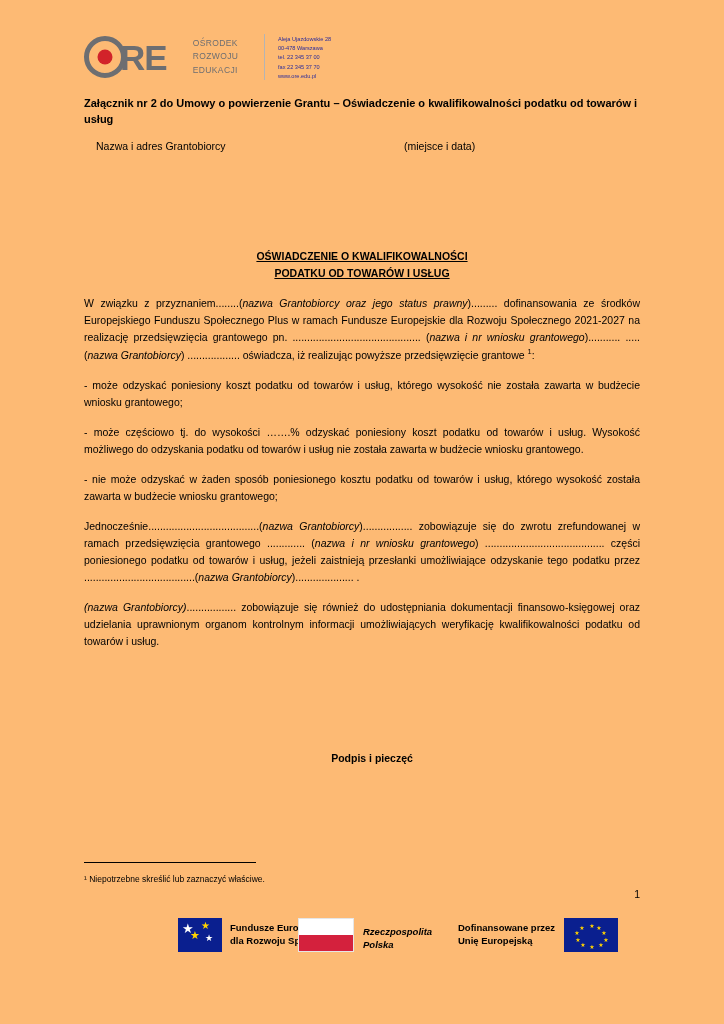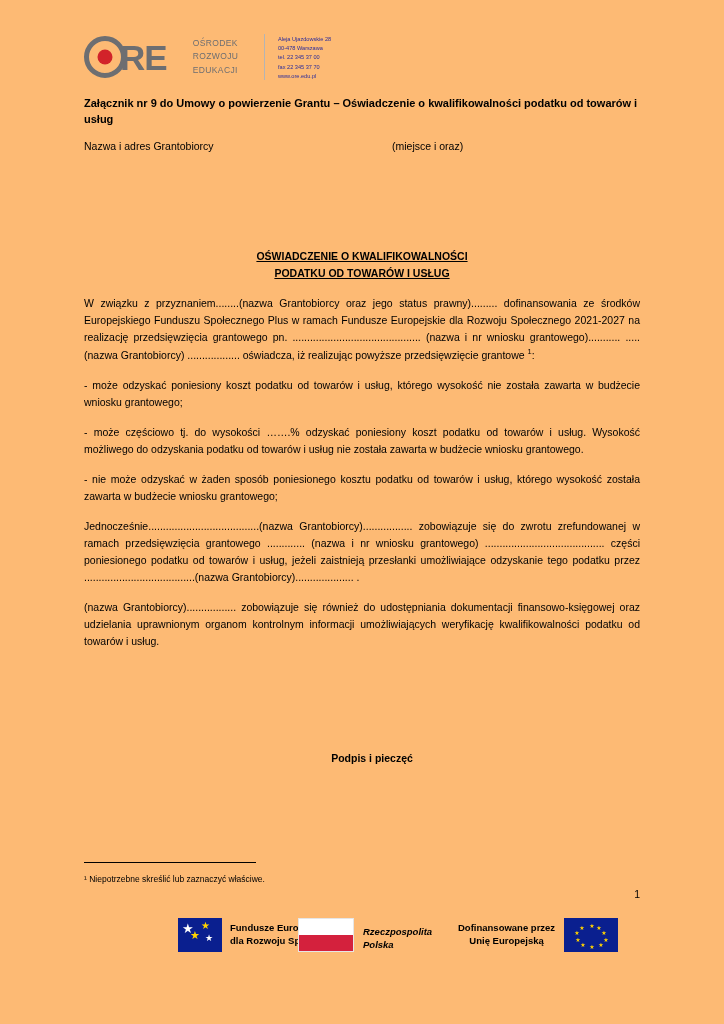--- a/index.html
+++ b/index.html
@@ -98,21 +98,21 @@
     position: absolute;
     left: 0;
     top: 96px;
     width: 556px;
     font-size: 11px;
     font-weight: bold;
     line-height: 1.45;
   }
   .addr-row {
     position: absolute;
-    left: 0;
+    left: 12px;
     top: 140px;
     width: 556px;
     font-size: 10.5px;
   }
   .addr-row .right {
     position: absolute;
     left: 308px;
     top: 0;
   }
 
@@ -133,21 +133,21 @@
     left: 0;
     top: 295px;
     width: 556px;
     font-size: 10.5px;
     line-height: 1.62;
     text-align: justify;
   }
   .body p {
     margin: 0 0 13px 0;
   }
-  .it { }
+  .it { font-style: italic; }
   .sup { font-size: 7.5px; vertical-align: super; }
 
   .signature {
     position: absolute;
     left: 0;
     top: 752px;
     width: 556px;
     text-align: center;
     font-size: 10.5px;
   }
@@ -239,21 +239,21 @@
     position: absolute;
     left: 360px;
     top: 0;
     display: flex;
     align-items: center;
   }
   .eu-text {
     font-size: 9.5px;
     font-weight: bold;
     line-height: 1.35;
-    text-align: center;
+    text-align: left;
     margin-right: 9px;
   }
   .eu-flag {
     width: 54px;
     height: 34px;
     background: #0a1f8f;
     position: relative;
   }
   .eu-flag .st {
     position: absolute;
@@ -281,25 +281,25 @@
       <div class="ore-divider"></div>
       <div class="ore-address">
         <div>Aleja Ujazdowskie 28</div>
         <div>00-478 Warszawa</div>
         <div>tel. 22 345 37 00</div>
         <div>fax 22 345 37 70</div>
         <div>www.ore.edu.pl</div>
       </div>
     </div>
 
-    <div class="doc-title">Załącznik nr 9 do Umowy o powierzenie Grantu – Oświadczenie o kwalifikowalności podatku od towarów i usług</div>
+    <div class="doc-title">Załącznik nr 2 do Umowy o powierzenie Grantu – Oświadczenie o kwalifikowalności podatku od towarów i usług</div>
 
     <div class="addr-row">
       <span>Nazwa i adres Grantobiorcy</span>
-      <span class="right">(miejsce i oraz)</span>
+      <span class="right">(miejsce i data)</span>
     </div>
 
     <div class="center-title">
       <div>OŚWIADCZENIE O KWALIFIKOWALNOŚCI</div>
       <div>PODATKU OD TOWARÓW I USŁUG</div>
     </div>
 
     <div class="body">
       <p><span>W związku z przyznaniem........(</span><span class="it">nazwa Grantobiorcy oraz jego status prawny</span><span>)......... dofinansowania ze środków Europejskiego Funduszu Społecznego Plus w ramach Fundusze Europejskie dla Rozwoju Społecznego 2021-2027 na realizację przedsięwzięcia grantowego pn. ............................................ (</span><span class="it">nazwa i nr wniosku grantowego</span><span>)........... ..... (</span><span class="it">nazwa Grantobiorcy</span><span>) .................. oświadcza, iż realizując powyższe przedsięwzięcie grantowe </span><span class="sup">1</span><span>:</span></p>
 

